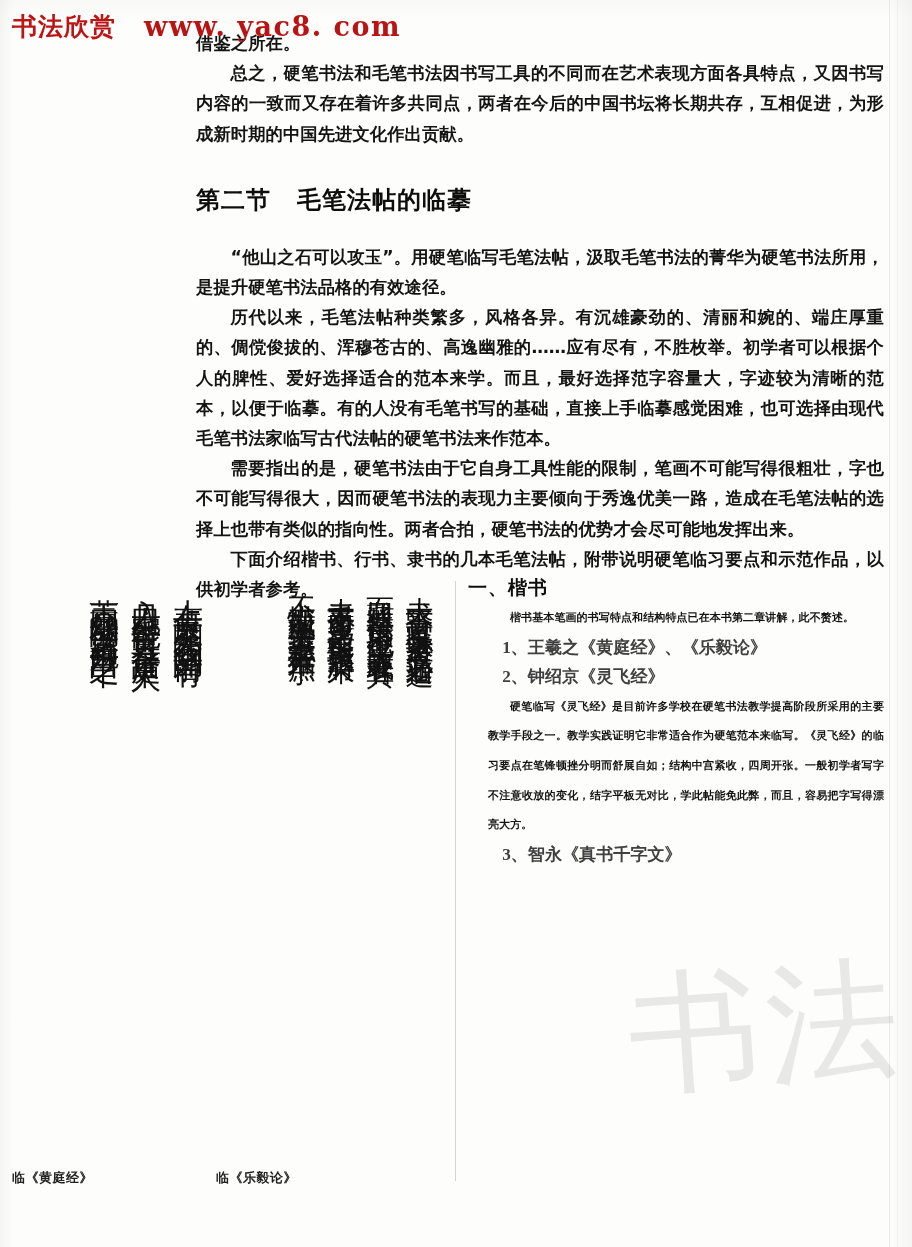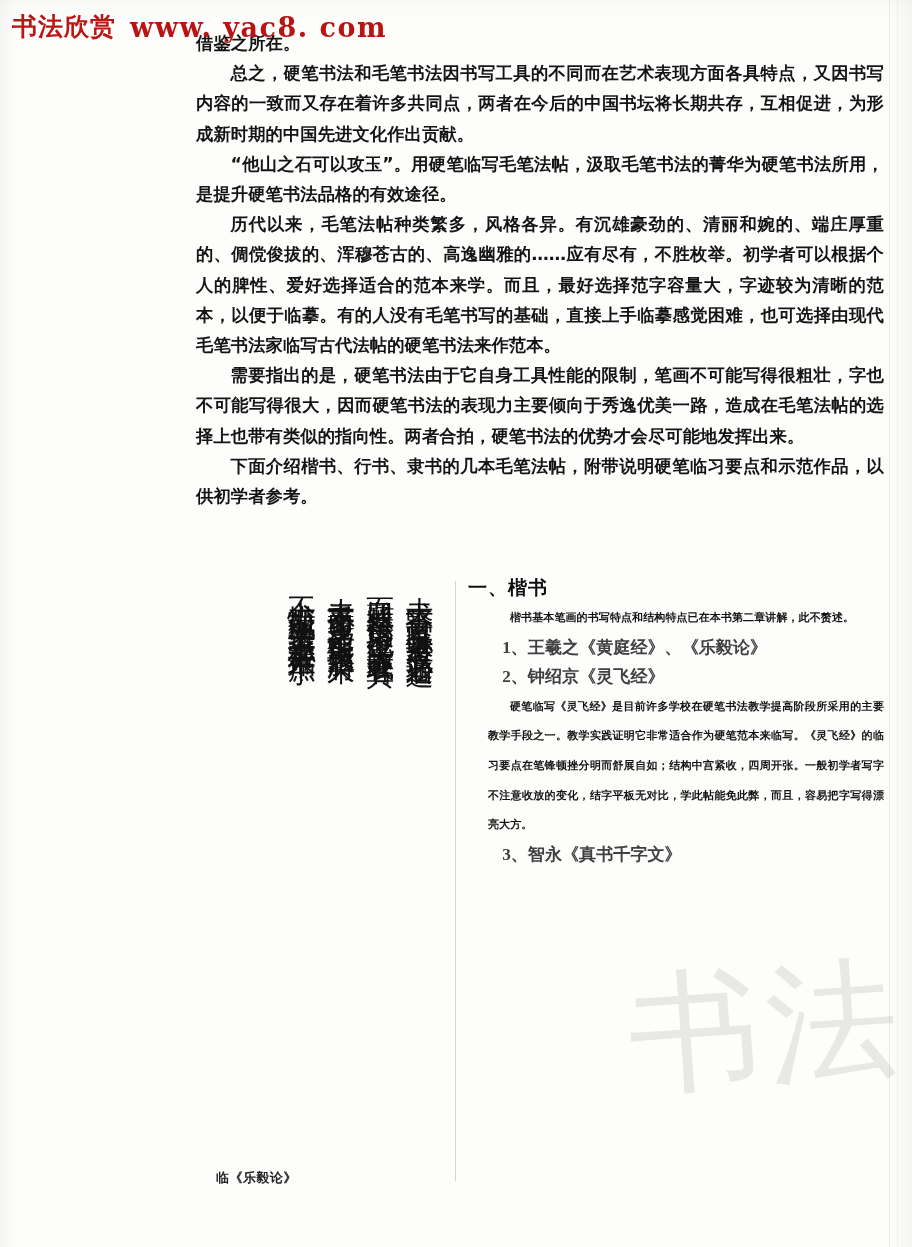--- a/index.html
+++ b/index.html
@@ -35,22 +35,22 @@
     background: rgba(0,0,0,0.07);
     pointer-events: none;
   }
 
   
   .wm-header {
     position: absolute;
     left: 12px;
     top: 10px;
     display: flex;
-    align-items: flex-end;
-    gap: 14px;
+    align-items: center;
+    gap: 28px;
     z-index: 7;
   }
   .wm-cn {
     font-family: "DejaVu Sans", "Liberation Sans", sans-serif;
     font-size: 25px;
     font-weight: 700;
     letter-spacing: 1px;
     color: #bc1515;
     white-space: nowrap;
   }
@@ -204,31 +204,42 @@
     <span class="wm-cn">书法欣赏</span>
     <span class="wm-url">www. yac8. com</span>
   </div>
 
   <div class="ghost-wm">书法</div>
 
   <div class="topbody">
     <p class="para tight">借鉴之所在。</p>
     <p class="para indent">总之，硬笔书法和毛笔书法因书写工具的不同而在艺术表现方面各具特点，又因书写内容的一致而又存在着许多共同点，两者在今后的中国书坛将长期共存，互相促进，为形成新时期的中国先进文化作出贡献。</p>
 
+    <div class="section-title">
+      <span>第二节</span><span class="gap"></span><span>毛笔法帖的临摹</span>
+    </div>
 
     <p class="para indent">“他山之石可以攻玉”。用硬笔临写毛笔法帖，汲取毛笔书法的菁华为硬笔书法所用，是提升硬笔书法品格的有效途径。</p>
     <p class="para indent">历代以来，毛笔法帖种类繁多，风格各异。有沉雄豪劲的、清丽和婉的、端庄厚重的、倜傥俊拔的、浑穆苍古的、高逸幽雅的……应有尽有，不胜枚举。初学者可以根据个人的脾性、爱好选择适合的范本来学。而且，最好选择范字容量大，字迹较为清晰的范本，以便于临摹。有的人没有毛笔书写的基础，直接上手临摹感觉困难，也可选择由现代毛笔书法家临写古代法帖的硬笔书法来作范本。</p>
     <p class="para indent">需要指出的是，硬笔书法由于它自身工具性能的限制，笔画不可能写得很粗壮，字也不可能写得很大，因而硬笔书法的表现力主要倾向于秀逸优美一路，造成在毛笔法帖的选择上也带有类似的指向性。两者合拍，硬笔书法的优势才会尽可能地发挥出来。</p>
     <p class="para indent">下面介绍楷书、行书、隶书的几本毛笔法帖，附带说明硬笔临习要点和示范作品，以供初学者参考。</p>
   </div>
 
   <div class="lower">
 
     <div class="col-rule"></div>
 
+    <div class="plate plate-a">
+      <div class="plate-cols">
+        <div class="kai-col">上有黄庭下關元後有幽關前有</div>
+        <div class="kai-col">入丹田審能行之可長存黃庭中人</div>
+        <div class="kai-col">蓋兩扉幽關俠之高巍丹田之中</div>
+      </div>
+      <div class="plate-caption">临《黄庭经》</div>
+    </div>
 
     <div class="plate plate-b">
       <div class="plate-cols">
         <div class="kai-col">夫求古賢之意宜以大者遠者先之必迂迴</div>
         <div class="kai-col">而難通然後已焉可也今樂氏之趣或者其</div>
         <div class="kai-col">未盡乎而多劣之是使前賢失指於將来</div>
         <div class="kai-col">不亦惜哉觀樂生遺燕惠王書其殆庶乎</div>
       </div>
       <div class="plate-caption">临《乐毅论》</div>
     </div>

